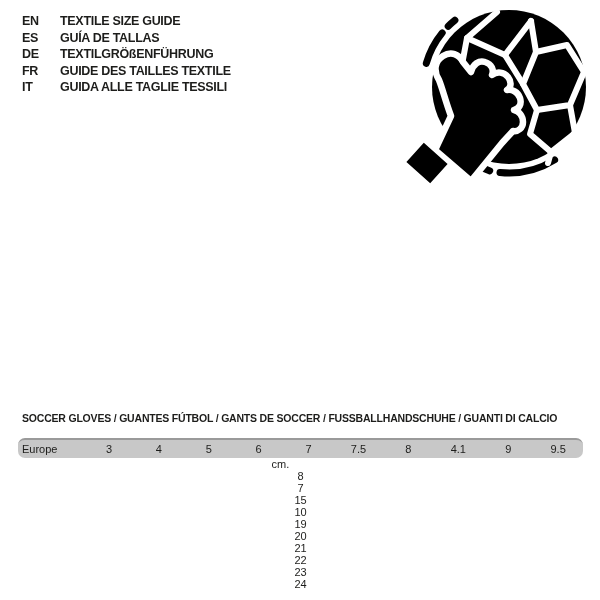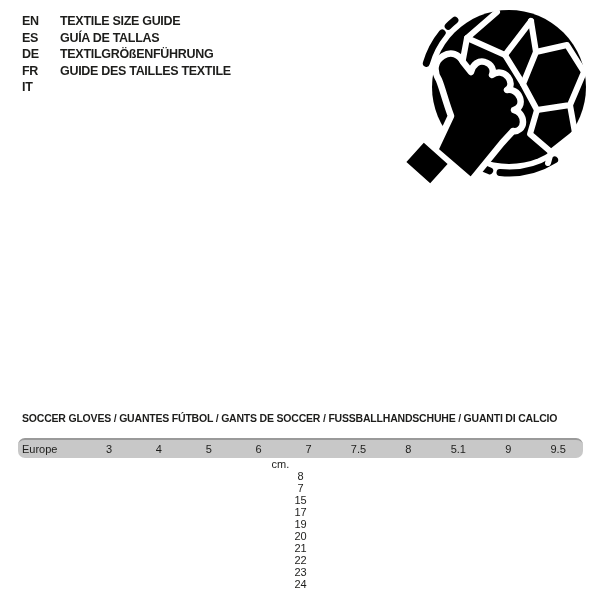--- a/index.html
+++ b/index.html
@@ -57,20 +57,21 @@
   <div class="lang-row">
     <span class="lang-code">DE</span>
     <span class="lang-label">TEXTILGRÖßENFÜHRUNG</span>
   </div>
   <div class="lang-row">
     <span class="lang-code">FR</span>
     <span class="lang-label">GUIDE DES TAILLES TEXTILE</span>
   </div>
   <div class="lang-row">
     <span class="lang-code">IT</span>
+    <span class="lang-label">GUIDA ALLE TAGLIE TESSILI</span>
   </div>
 </div>
 
 <div class="ball-icon">
   <svg width="205" height="200" viewBox="0 0 205 200" xmlns="http://www.w3.org/2000/svg">
 
     <g stroke="#000000" stroke-width="7" fill="none" stroke-linecap="round">
       <path d="M31.3,63.3 A86,86 0 0 1 47.2,32.9"></path>
       <path d="M53.2,26.2 A86,86 0 0 1 59.9,20.2"></path>
       <path d="M94.7,170.8 A86,86 0 0 0 76.3,164.3"></path>
@@ -117,30 +118,30 @@
 <div class="size-table">
   <div class="st-row header">
     <span class="st-label">Europe</span>
     <span class="st-val">3</span>
     <span class="st-val">4</span>
     <span class="st-val">5</span>
     <span class="st-val">6</span>
     <span class="st-val">7</span>
     <span class="st-val">7.5</span>
     <span class="st-val">8</span>
-    <span class="st-val">5.1</span>
+    <span class="st-val">4.1</span>
     <span class="st-val">9</span>
     <span class="st-val">9.5</span>
   </div>
   <div class="st-row body">
     <span class="st-label">cm.</span>
     <span class="st-val">8</span>
     <span class="st-val">7</span>
     <span class="st-val">15</span>
-    <span class="st-val">17</span>
+    <span class="st-val">10</span>
     <span class="st-val">19</span>
     <span class="st-val">20</span>
     <span class="st-val">21</span>
     <span class="st-val">22</span>
     <span class="st-val">23</span>
     <span class="st-val">24</span>
   </div>
 </div>
 
 </body></html>

